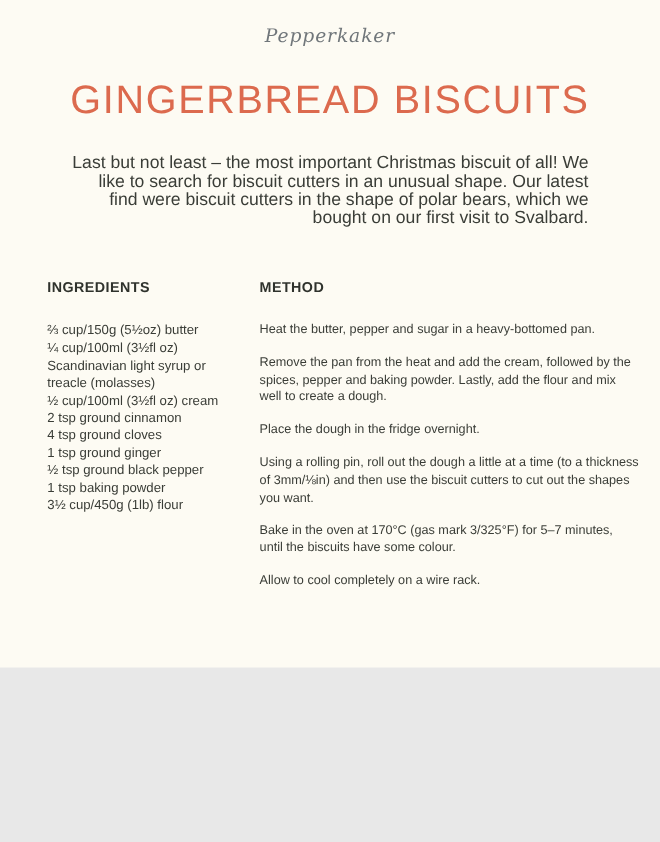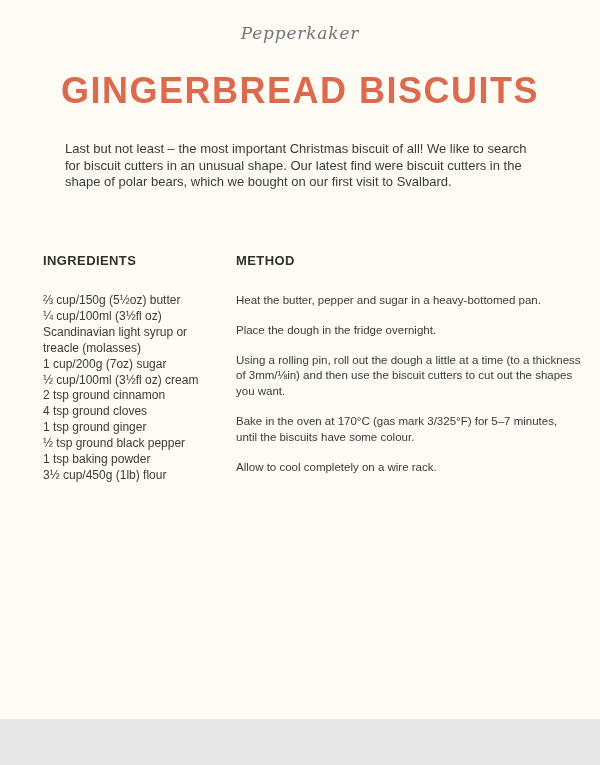--- a/index.html
+++ b/index.html
@@ -7,21 +7,21 @@
     --accent:#DC6A4E;
     --runhead:#70767A;
     --body:#3A3D37;
     --heading:#2F322C;
   }
   *{margin:0;padding:0;box-sizing:border-box;}
   html,body{background:#e8e8e8;}
   .page{
     position:relative;
     width:600px;
-    height:719px;
+    height:607px;
     margin:0 auto;
     background:var(--bg);
     font-family:"Liberation Sans", sans-serif;
     color:var(--body);
     overflow:hidden;
   }
   .running-head{
     position:absolute;
     top:23px;
     left:0;
@@ -33,31 +33,31 @@
     letter-spacing:0.8px;
     color:var(--runhead);
   }
   .title{
     position:absolute;
     top:70px;
     left:0;
     width:100%;
     text-align:center;
     font-size:36px;
-    font-weight:bold;
+    font-weight:normal;
     letter-spacing:1.5px;
     color:var(--accent);
   }
   .intro{
     position:absolute;
     top:141px;
     left:65px;
     width:470px;
-    text-align:left;
-    font-size:13px;
+    text-align:right;
+    font-size:16px;
     line-height:16.5px;
     color:var(--body);
   }
   .col{
     position:absolute;
     top:253px;
   }
   .col-ingredients{
     left:43px;
     width:178px;
@@ -102,35 +102,35 @@
 
   <h1 class="title">GINGERBREAD BISCUITS</h1>
 
   <div class="intro">Last but not least – the most important Christmas biscuit of all! We like to search for biscuit cutters in an unusual shape. Our latest find were biscuit cutters in the shape of polar bears, which we bought on our first visit to Svalbard.</div>
 
   <div class="col col-ingredients">
     <div class="col-heading">INGREDIENTS</div>
     <div id="ingredients-list">
         <div class="ingredient-item">⅔ cup/150g (5½oz) butter</div>
         <div class="ingredient-item">¼ cup/100ml (3½fl oz) Scandinavian light syrup or treacle (molasses)</div>
-        <div class="ingredient-item">1 cup/200g (7oz) sugar</div>
         <div class="ingredient-item">½ cup/100ml (3½fl oz) cream</div>
         <div class="ingredient-item">2 tsp ground cinnamon</div>
         <div class="ingredient-item">4 tsp ground cloves</div>
         <div class="ingredient-item">1 tsp ground ginger</div>
         <div class="ingredient-item">½ tsp ground black pepper</div>
         <div class="ingredient-item">1 tsp baking powder</div>
         <div class="ingredient-item">3½ cup/450g (1lb) flour</div>
       </div>
   </div>
 
   <div class="col col-method">
     <div class="col-heading">METHOD</div>
     <div id="method-steps">
         <div class="method-step">Heat the butter, pepper and sugar in a heavy-bottomed pan.</div>
+        <div class="method-step">Remove the pan from the heat and add the cream, followed by the spices, pepper and baking powder. Lastly, add the flour and mix well to create a dough.</div>
         <div class="method-step">Place the dough in the fridge overnight.</div>
         <div class="method-step">Using a rolling pin, roll out the dough a little at a time (to a thickness of 3mm/⅛in) and then use the biscuit cutters to cut out the shapes you want.</div>
         <div class="method-step">Bake in the oven at 170°C (gas mark 3/325°F) for 5–7 minutes, until the biscuits have some colour.</div>
         <div class="method-step">Allow to cool completely on a wire rack.</div>
       </div>
   </div>
 
   <div class="page-number">127</div>
 
 </div>

